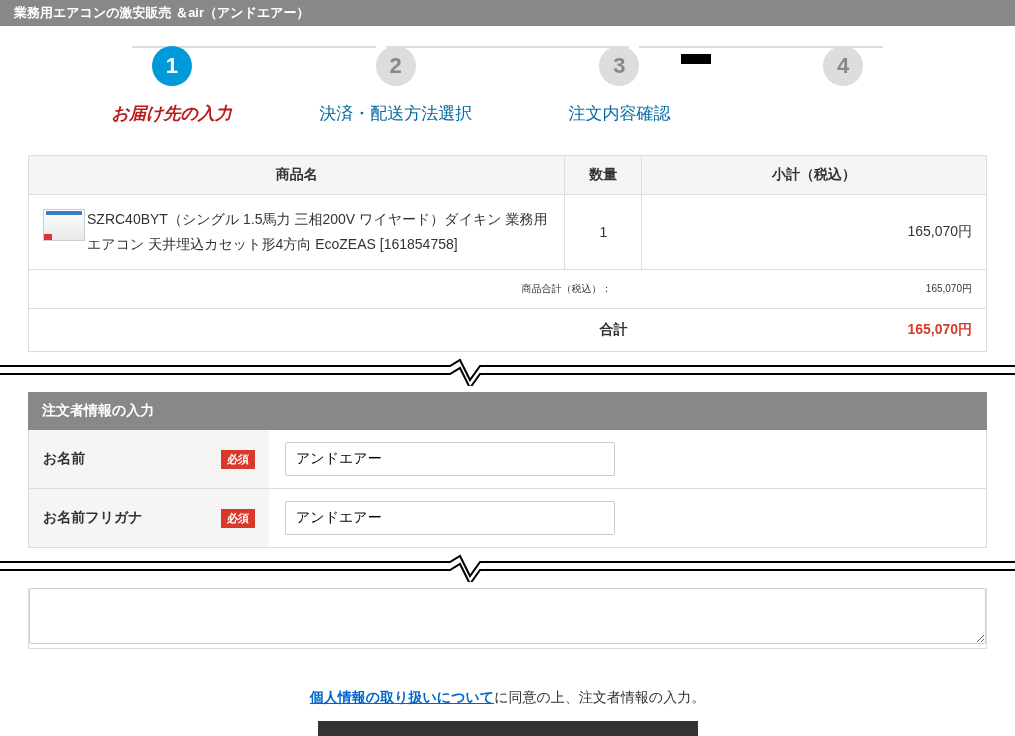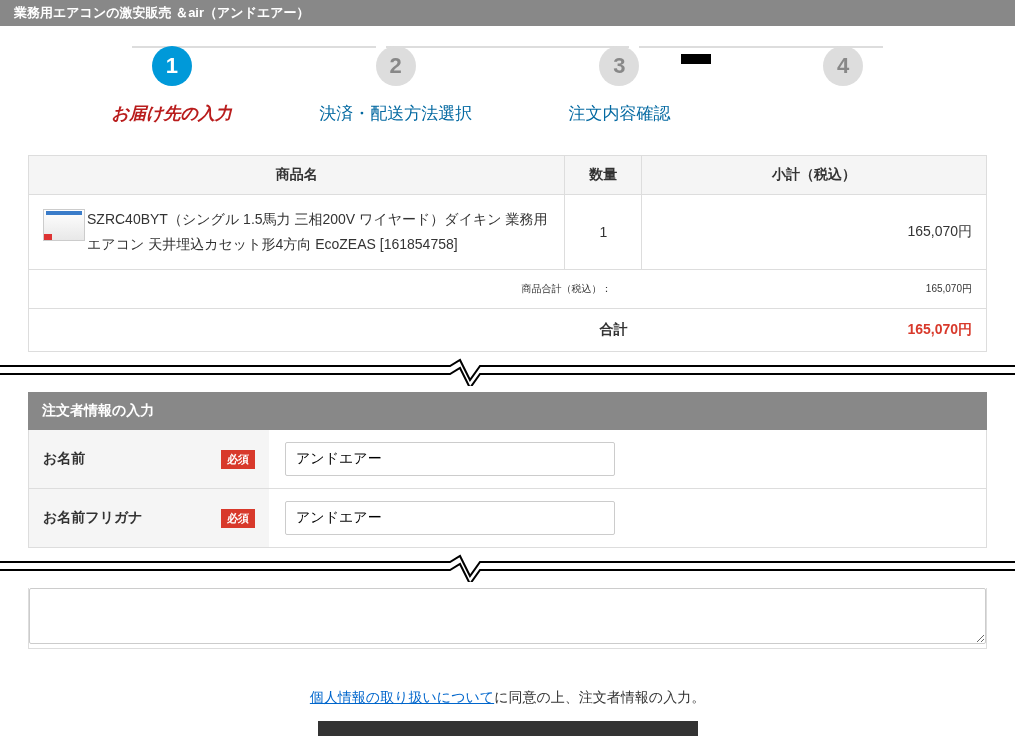--- a/index.html
+++ b/index.html
@@ -36,21 +36,21 @@
 .section-header { background: #888; color: #fff; padding: 10px 14px; font-size: 14px; font-weight: bold; margin-top: 1px; }
 .form-row { display: flex; border: 1px solid #ddd; border-top: none; align-items: center; background: #fff; }
 .form-row:first-of-type { border-top: 1px solid #ddd; }
 .form-label { width: 240px; background: #f5f5f5; padding: 2px 14px; font-size: 14px; font-weight: bold; display: flex; align-items: center; justify-content: space-between; align-self: stretch; }
 .req { background: #d8392b; color: #fff; font-size: 11px; padding: 2px 6px; font-weight: bold; }
 .form-input-cell { flex: 1; padding: 12px 16px; }
 .form-input { width: 330px; padding: 8px 10px; border: 1px solid #ccc; border-radius: 2px; font-size: 14px; }
 .textarea-box { margin: 0; border: 1px solid #ddd; border-top: none; padding: 0; }
 .textarea-box textarea { width: 100%; height: 56px; border: 1px solid #ccc; border-radius: 2px; resize: vertical; padding: 6px; font-size: 14px; }
 .consent { text-align: center; margin: 40px 0 14px; font-size: 14px; }
-.consent a { color: #0066cc; text-decoration: underline; }
+.consent a { color: #0066cc; text-decoration: underline; font-weight: bold; }
 .next-btn { display: block; margin: 0 auto; width: 380px; padding: 13px; background: #333; color: #fff; border: none; font-size: 15px; cursor: pointer; }
 .tear { position: relative; height: 28px; margin: 6px 0; }
 .tear svg { width: 100%; height: 100%; display: block; }
 </style>
 </head>
 <body>
 
 <div class="top-bar">
   <div class="left">業務用エアコンの激安販売 ＆air（アンドエアー）</div>
 </div>

